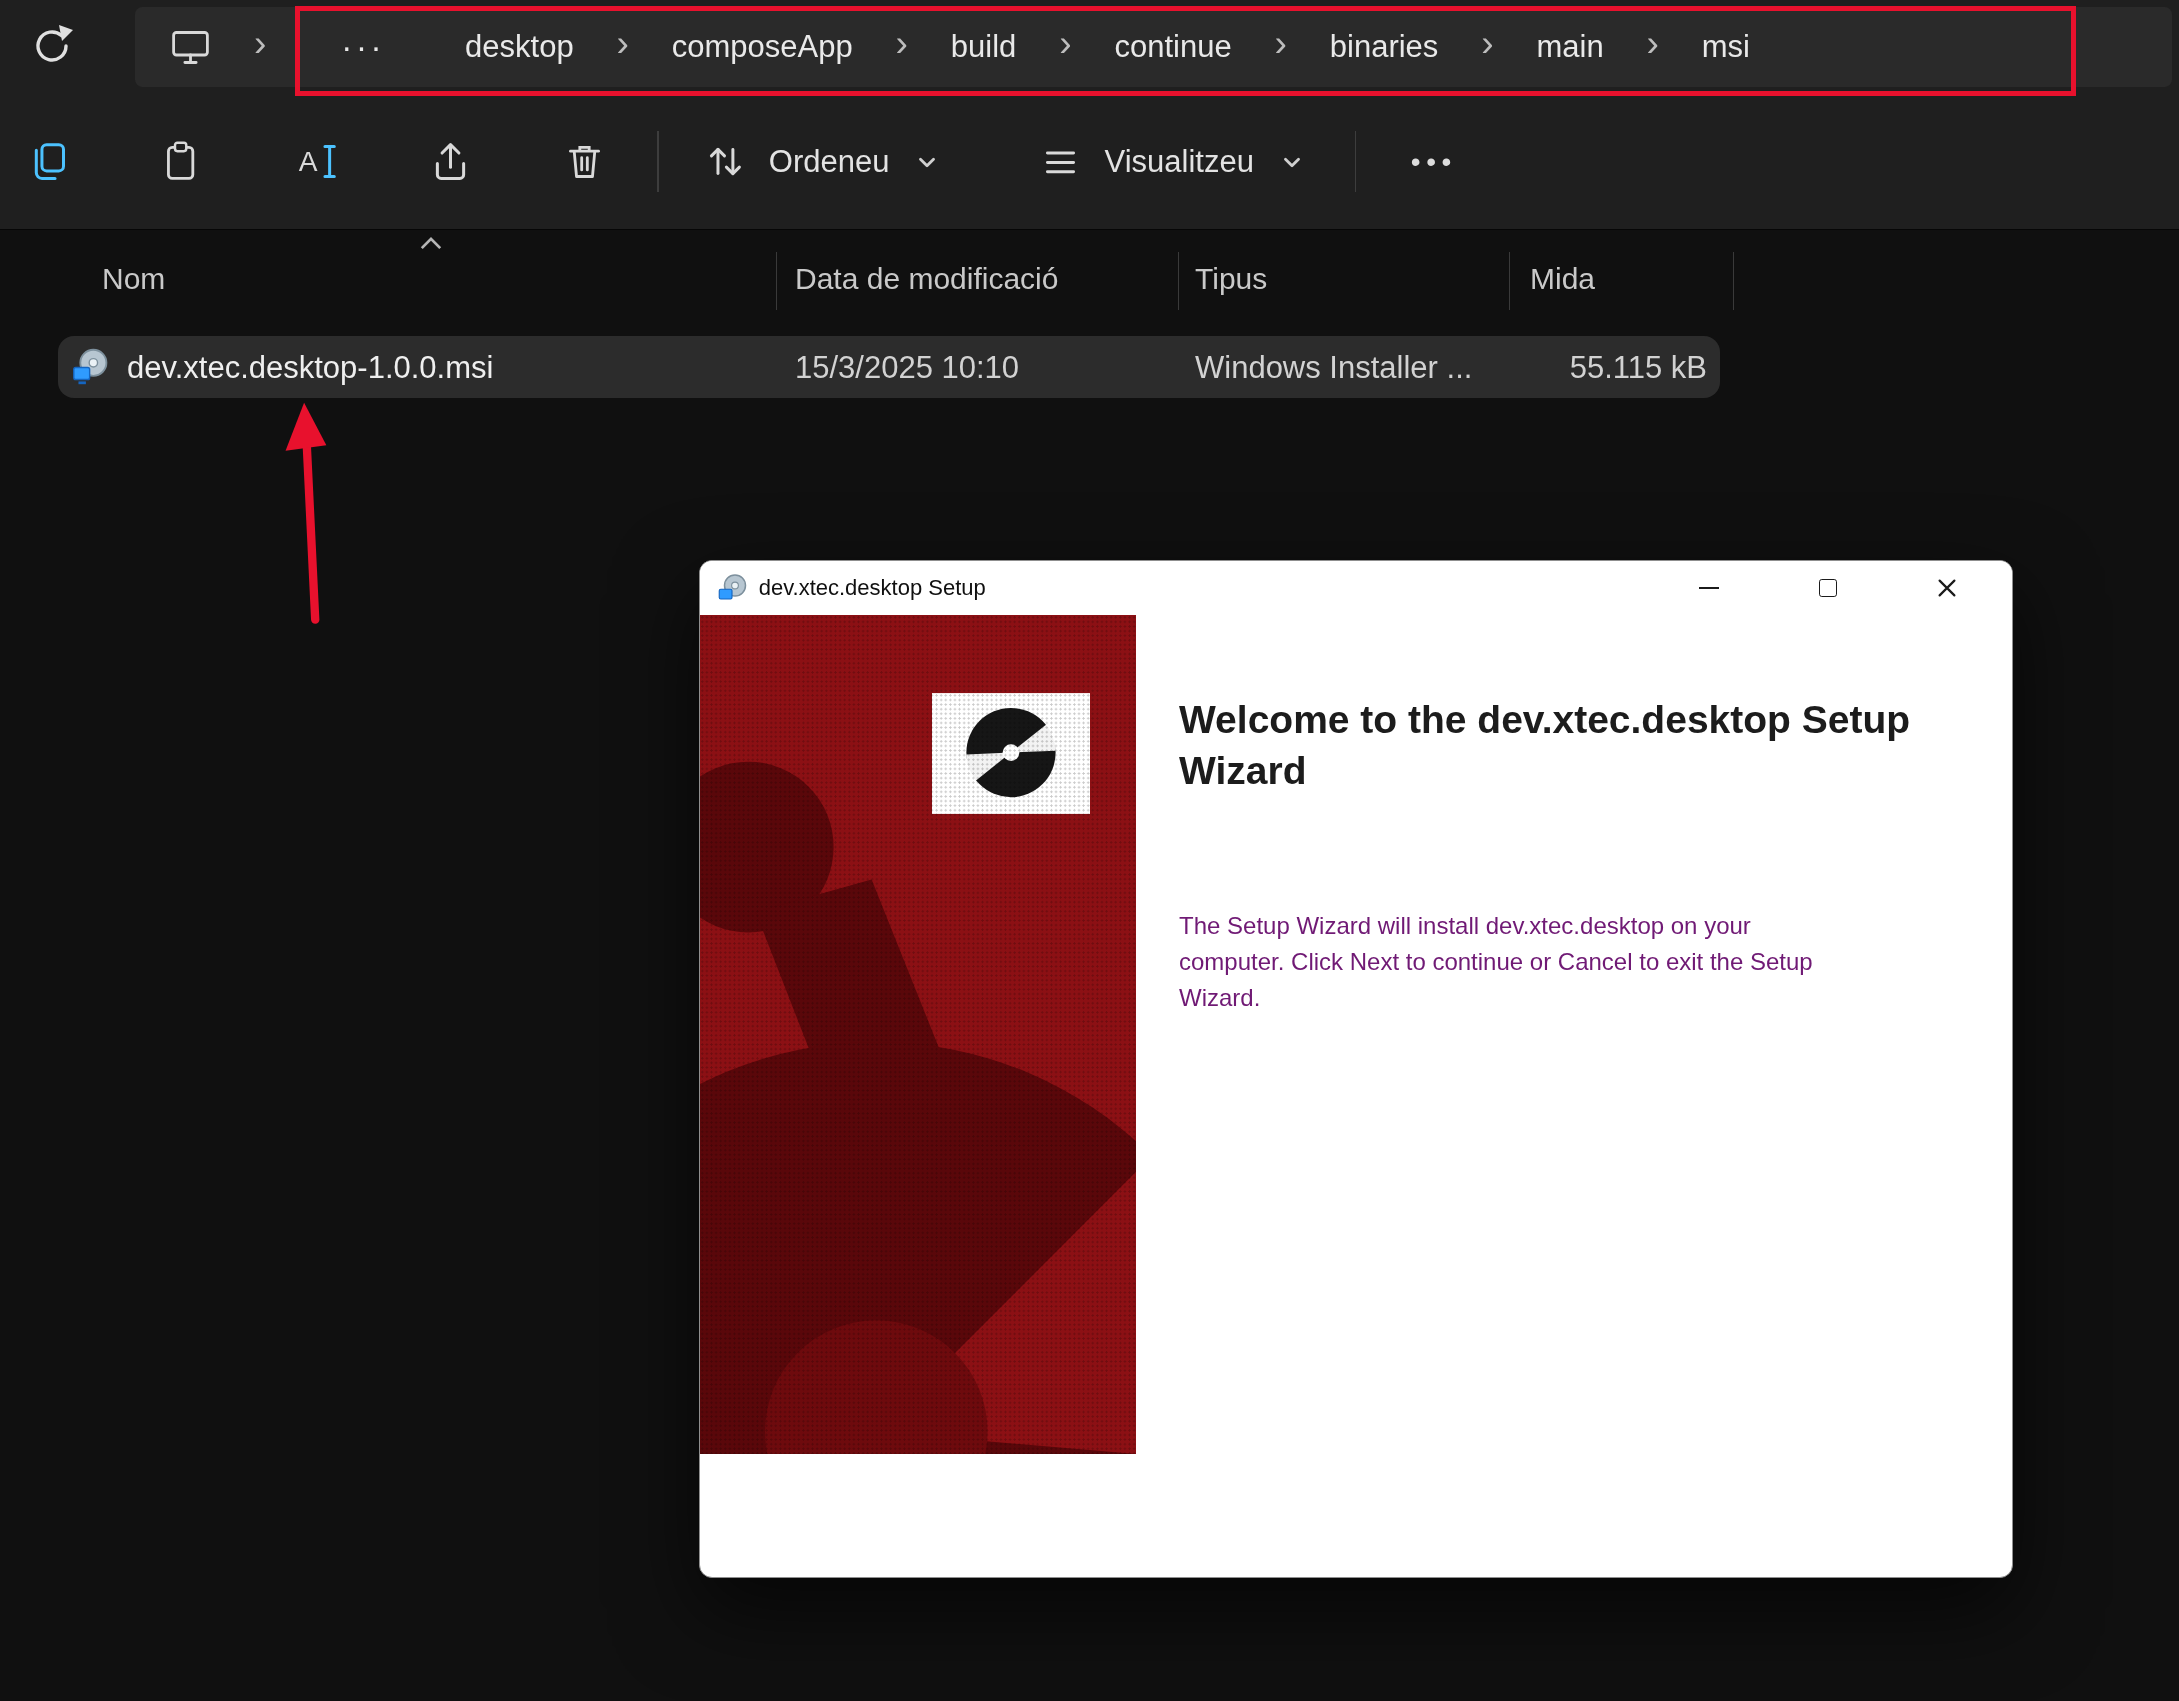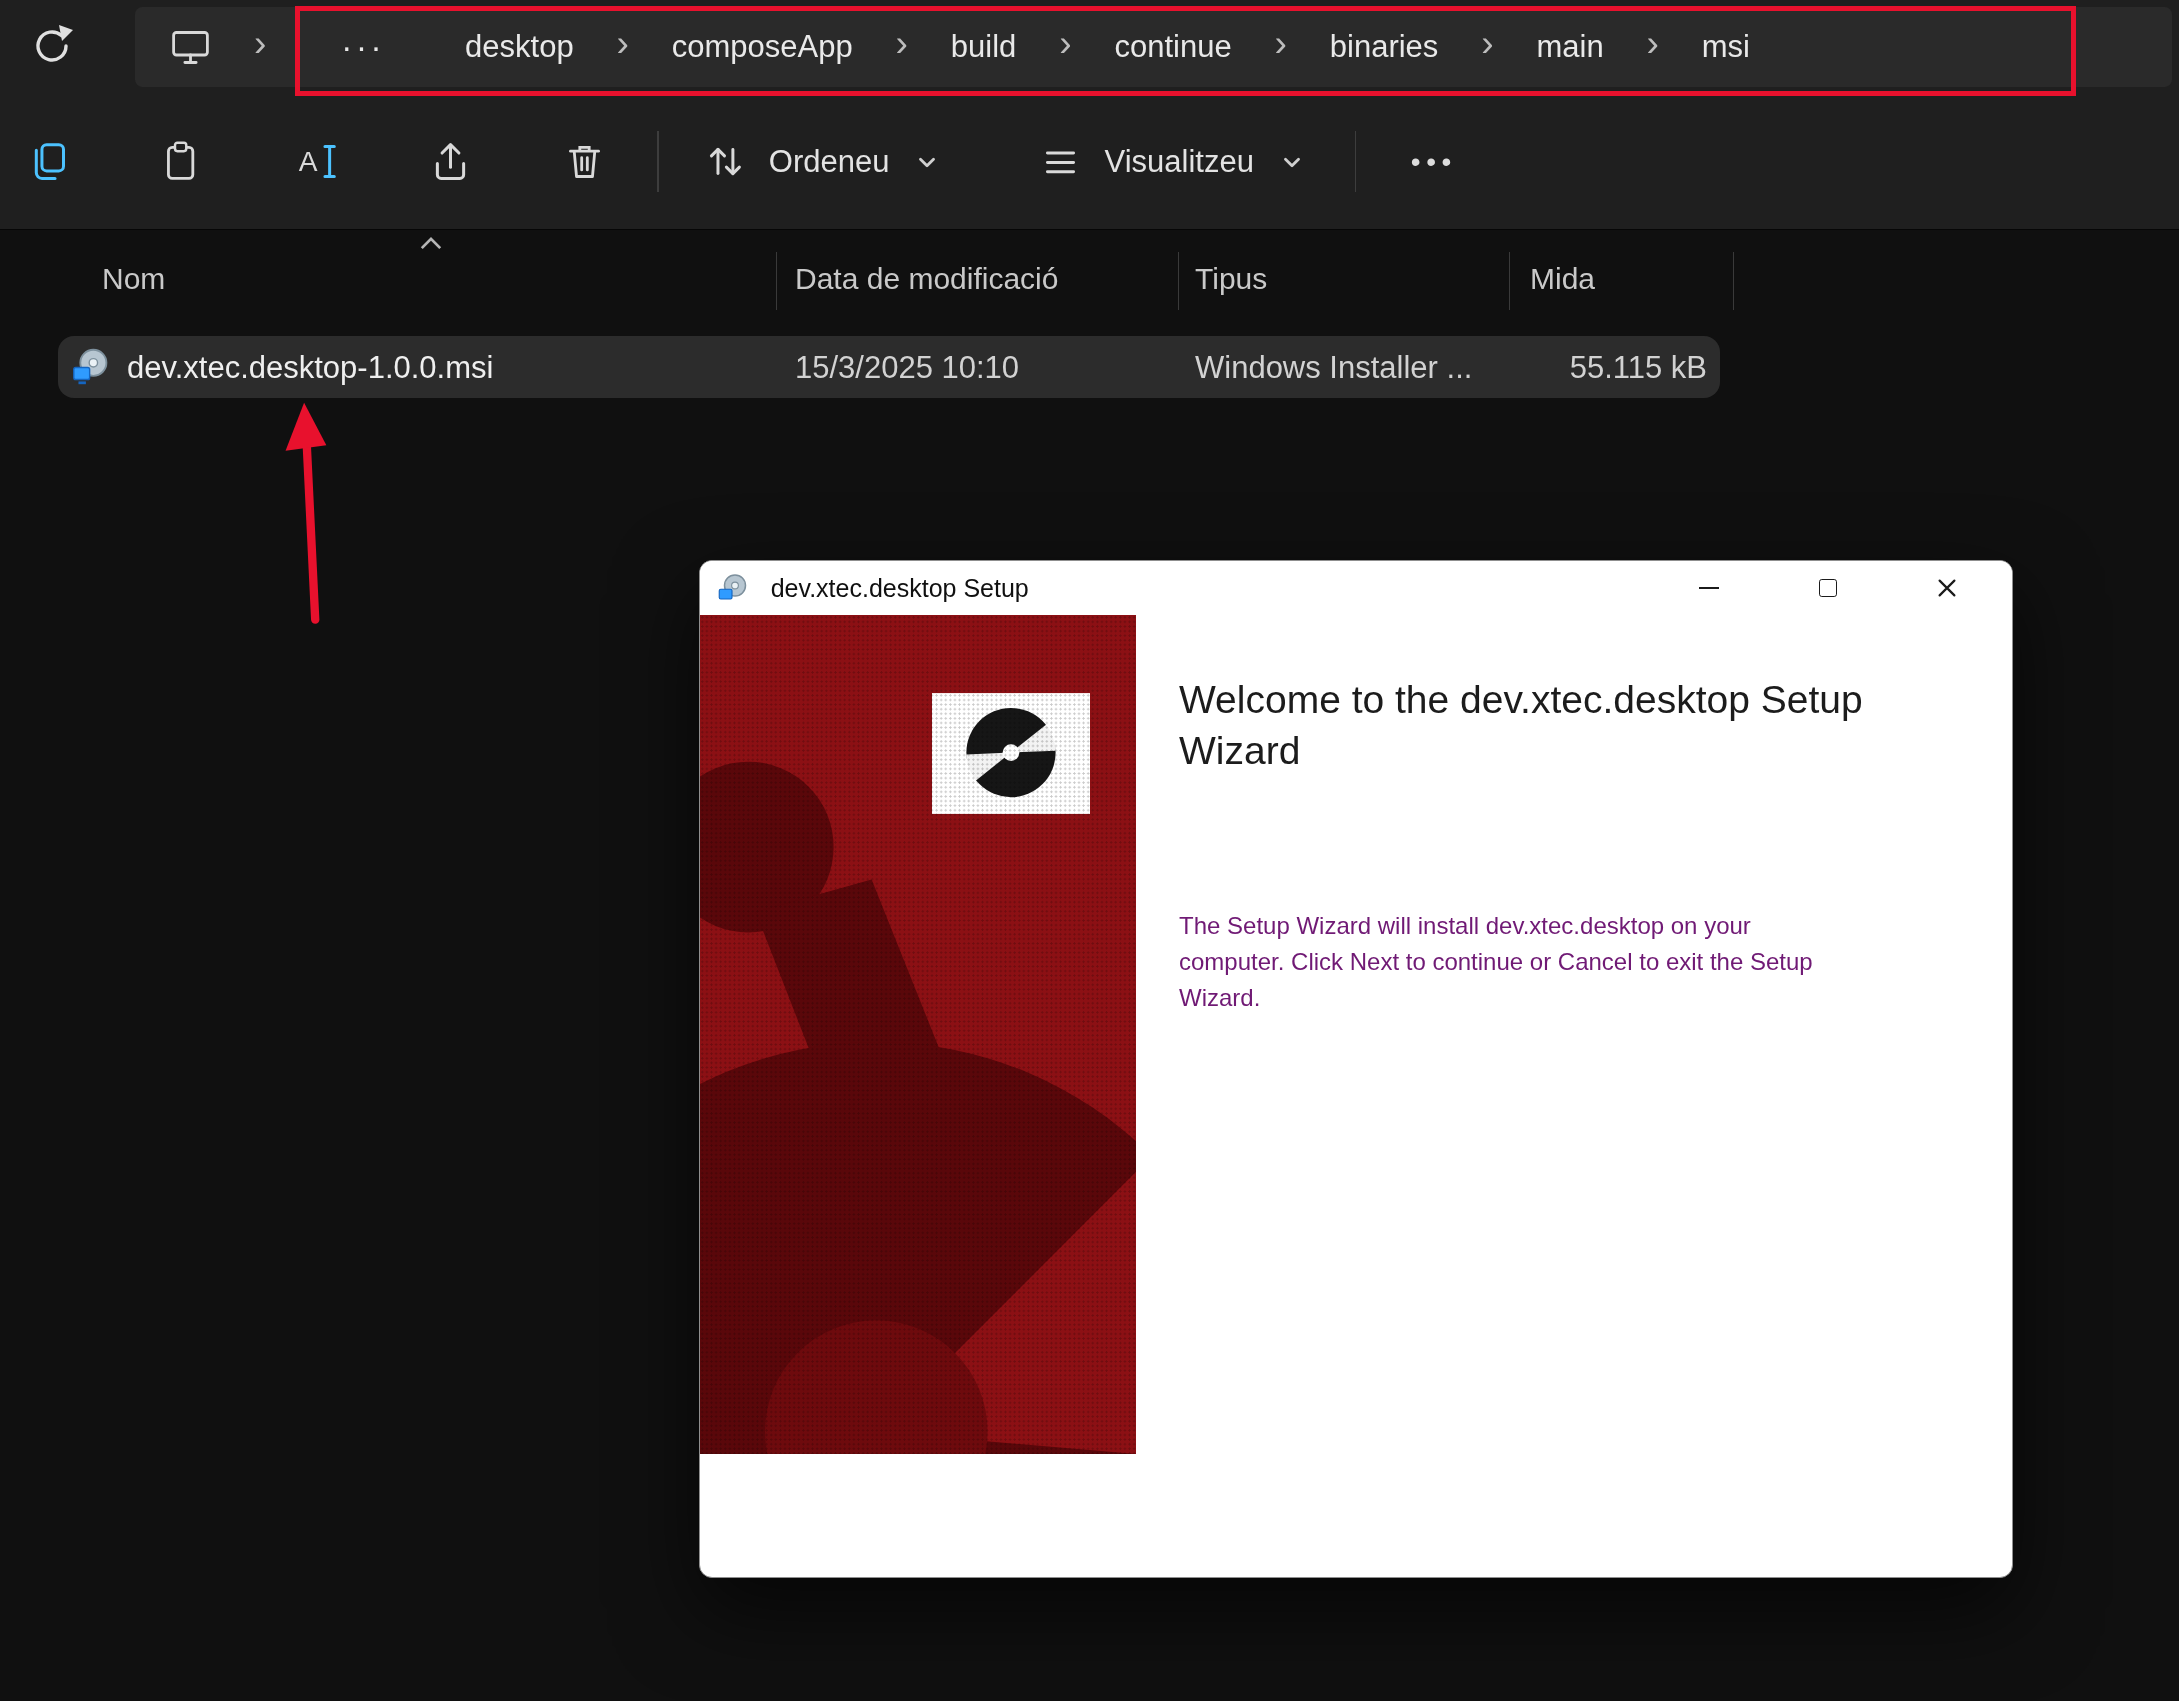--- a/index.html
+++ b/index.html
@@ -37,32 +37,32 @@
   .cell{position:absolute;top:14px;font-size:31px;color:#d2d2d2;white-space:nowrap}
   .cell.name{left:69px;color:#efefef}
   .cell.mod{left:737px}
   .cell.tip{left:1137px}
   .cell.size{right:13px}
 
   
   .dialog{position:absolute;left:699px;top:560px;width:1314px;height:1018px;background:#ffffff;border:0.9px solid #8f8f8f;border-radius:13px;box-shadow:0 32px 83px rgba(0,0,0,.65);overflow:hidden;z-index:40}
   .dlg-titlebar{position:absolute;top:0;left:0;right:0;height:54px;background:#ffffff;display:flex;align-items:center}
   .dlg-appicon{margin-left:16.7px;display:flex;align-items:center}
-  .dlg-title{margin-left:21px;font-size:25px;color:#101010}
+  .dlg-title{margin-left:9px;font-size:22px;color:#101010}
   .dlg-controls{position:absolute;right:5.6px;top:0;height:54px;display:flex}
   .cap-btn{width:119px;height:54px;display:flex;align-items:center;justify-content:center}
   .min-glyph{width:20.4px;height:2.8px;background:#1b1b1b;display:block}
   .max-glyph{width:17.6px;height:17.6px;border:1.9px solid #1b1b1b;border-radius:2.8px;display:block}
 
   .dlg-banner{position:absolute;left:0;top:54px;width:436px;height:839px;overflow:hidden;background:#8c1014}
   .dlg-banner .dither{position:absolute;inset:0;background-image:radial-gradient(rgba(0,0,0,.20) 1.1px,transparent 1.2px);background-size:4.6px 4.6px;pointer-events:none}
   .cd{position:absolute;left:232px;top:78px;width:158px;height:121px}
 
   .dlg-body{position:absolute;left:436px;top:54px;width:878px;height:839px;background:#ffffff}
-  .dlg-heading{position:absolute;left:43px;top:60px;width:770px;font-size:39px;font-weight:400;color:#1c1c1c;line-height:1.3}
+  .dlg-heading{position:absolute;left:43px;top:80px;width:770px;font-size:39px;font-weight:700;color:#1c1c1c;line-height:1.3}
   .dlg-text{position:absolute;left:43px;top:293px;width:659px;font-size:24px;color:#701a75;line-height:1.5}
 
   .dlg-footer{position:absolute;left:0;bottom:0;width:100%;height:126px;background:#f4f4f4;border-top:0.9px solid #dddddd}
   .btn{position:absolute;top:36px;width:197px;height:54px;font-size:25px;text-align:center;border-radius:4.6px}
   .btn.back{left:641px;background:#e9e9e9;color:#a5a5a5;border:0.9px solid #dedede}
   .btn.next{left:839px;background:#e9e9e9;color:#111111;border:0.9px solid #d2d2d2}
   .btn.cancel{left:1082px;background:#fdfdfd;color:#111111;border:1.9px solid #8a8a8a;border-radius:7.4px}
 
   
   .anno-box{position:absolute;left:295px;top:5.6px;width:1781px;height:90px;border:5.6px solid var(--annotation,#e8112d);z-index:60;pointer-events:none}

